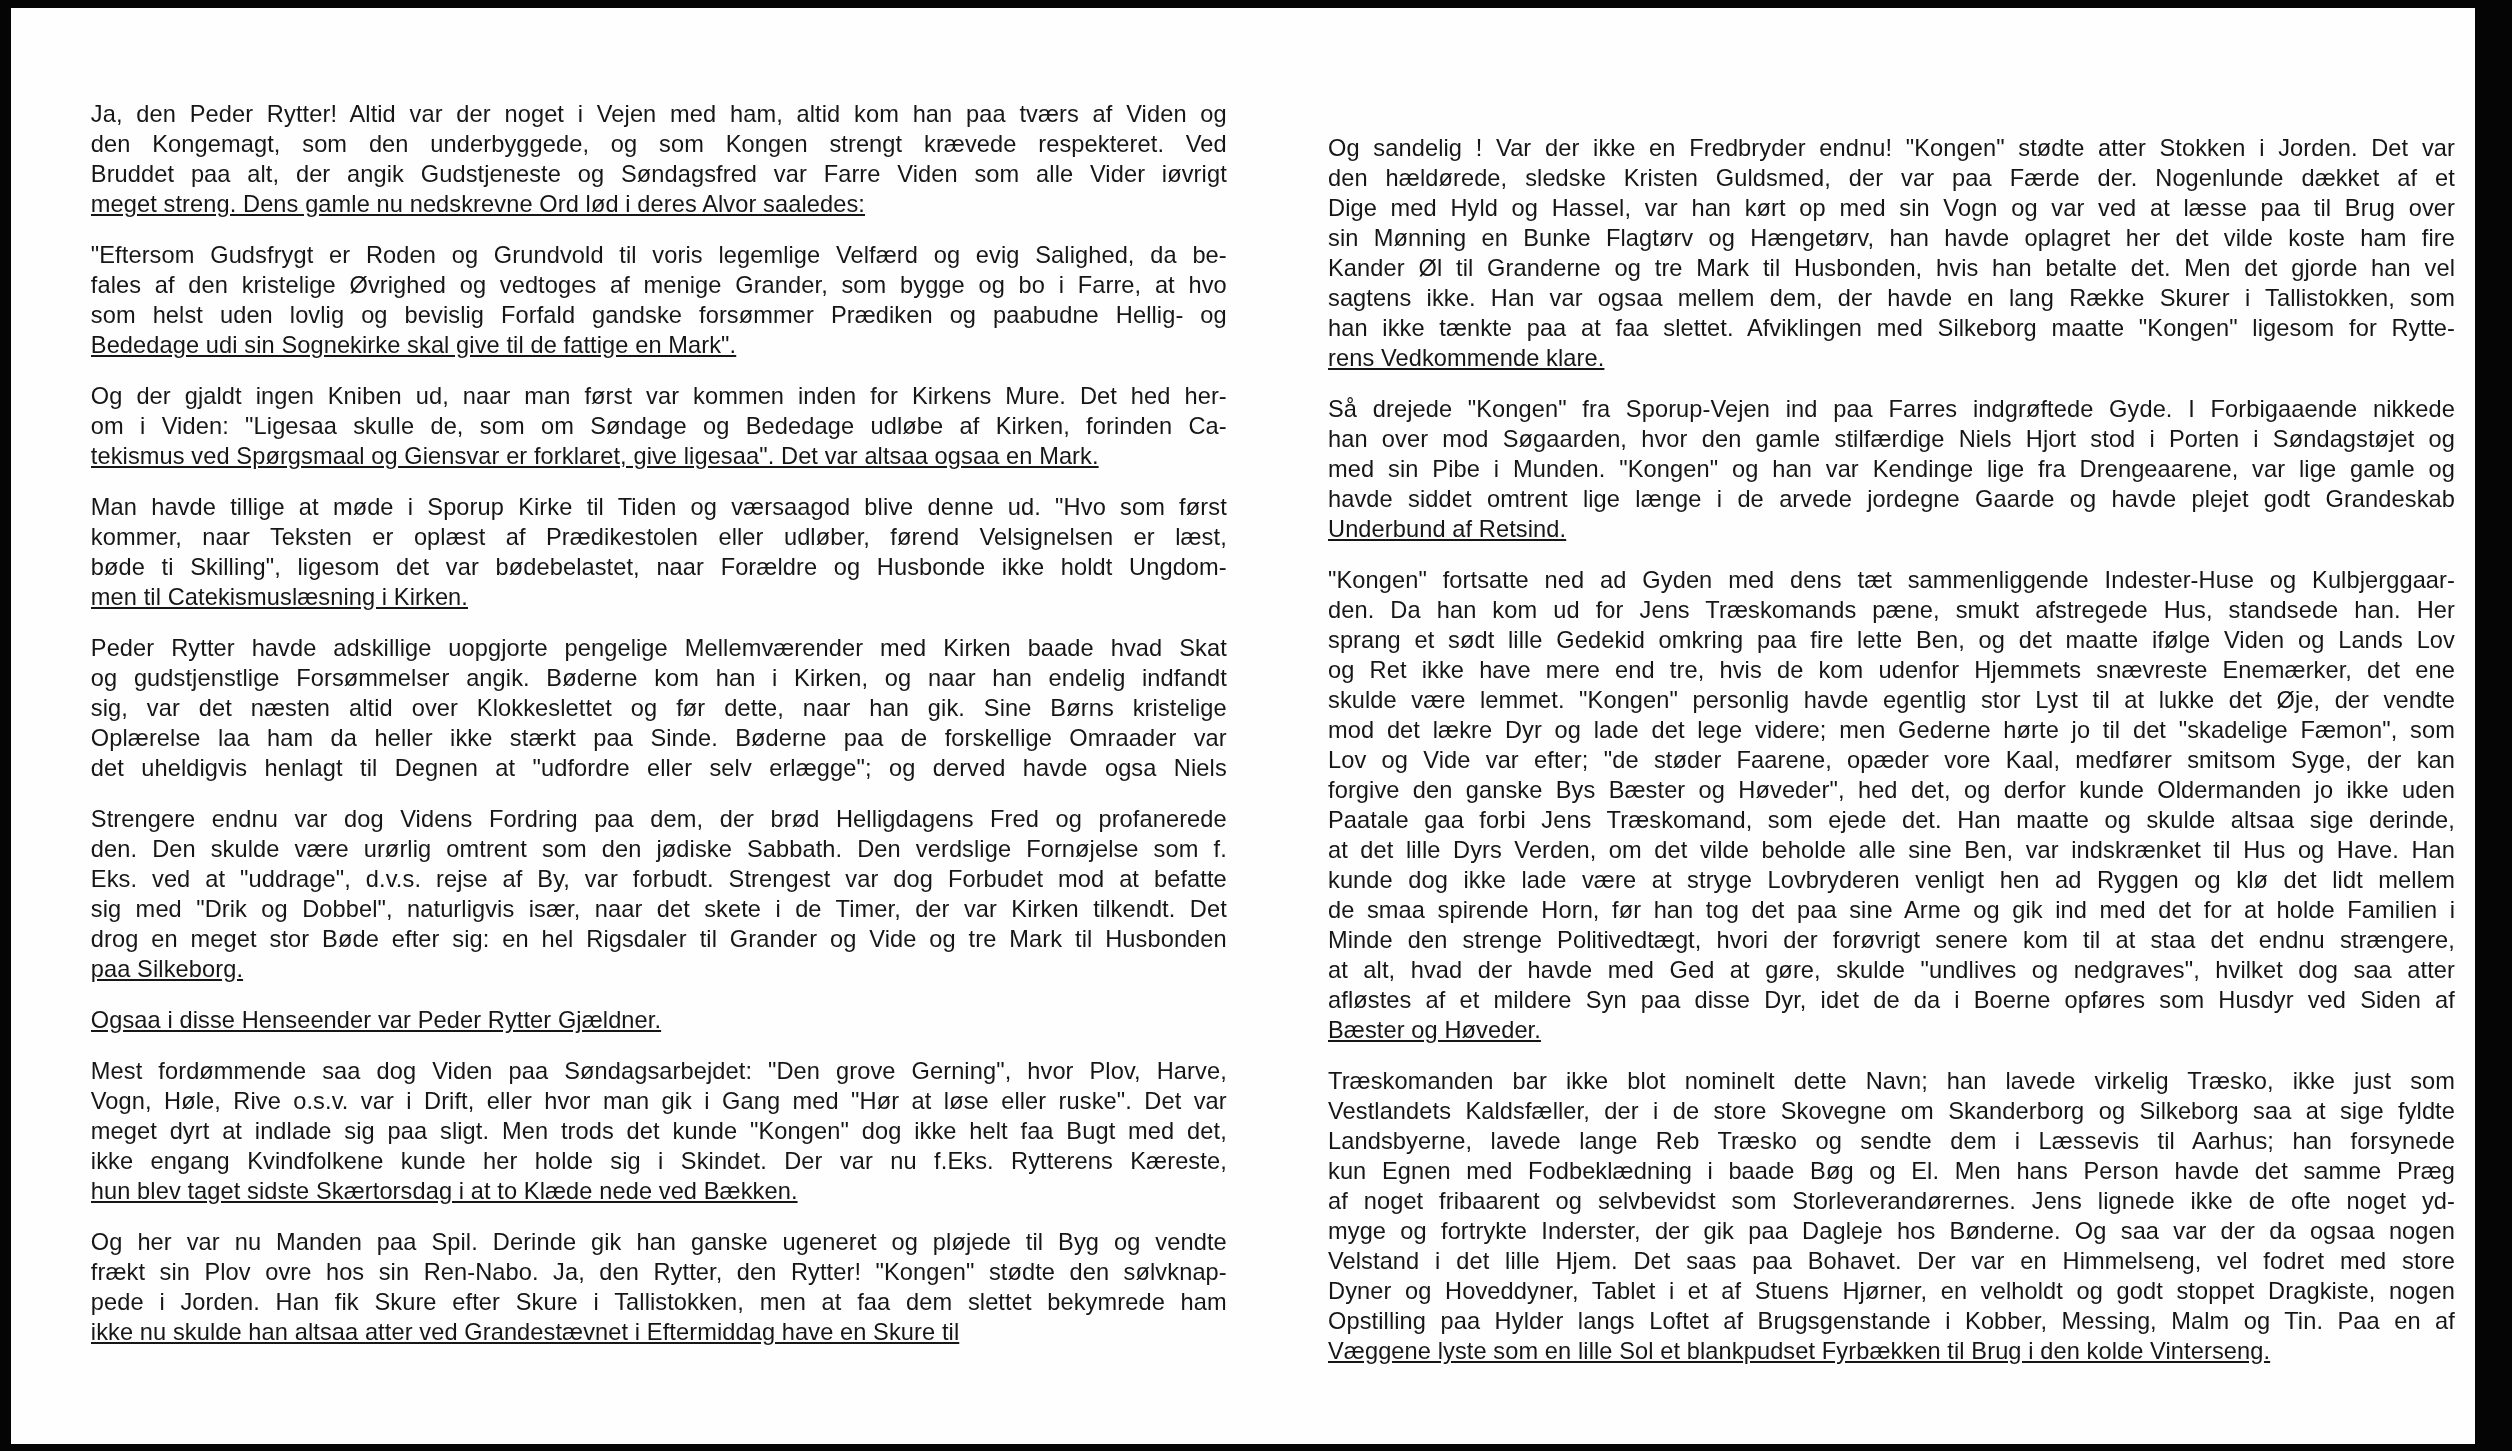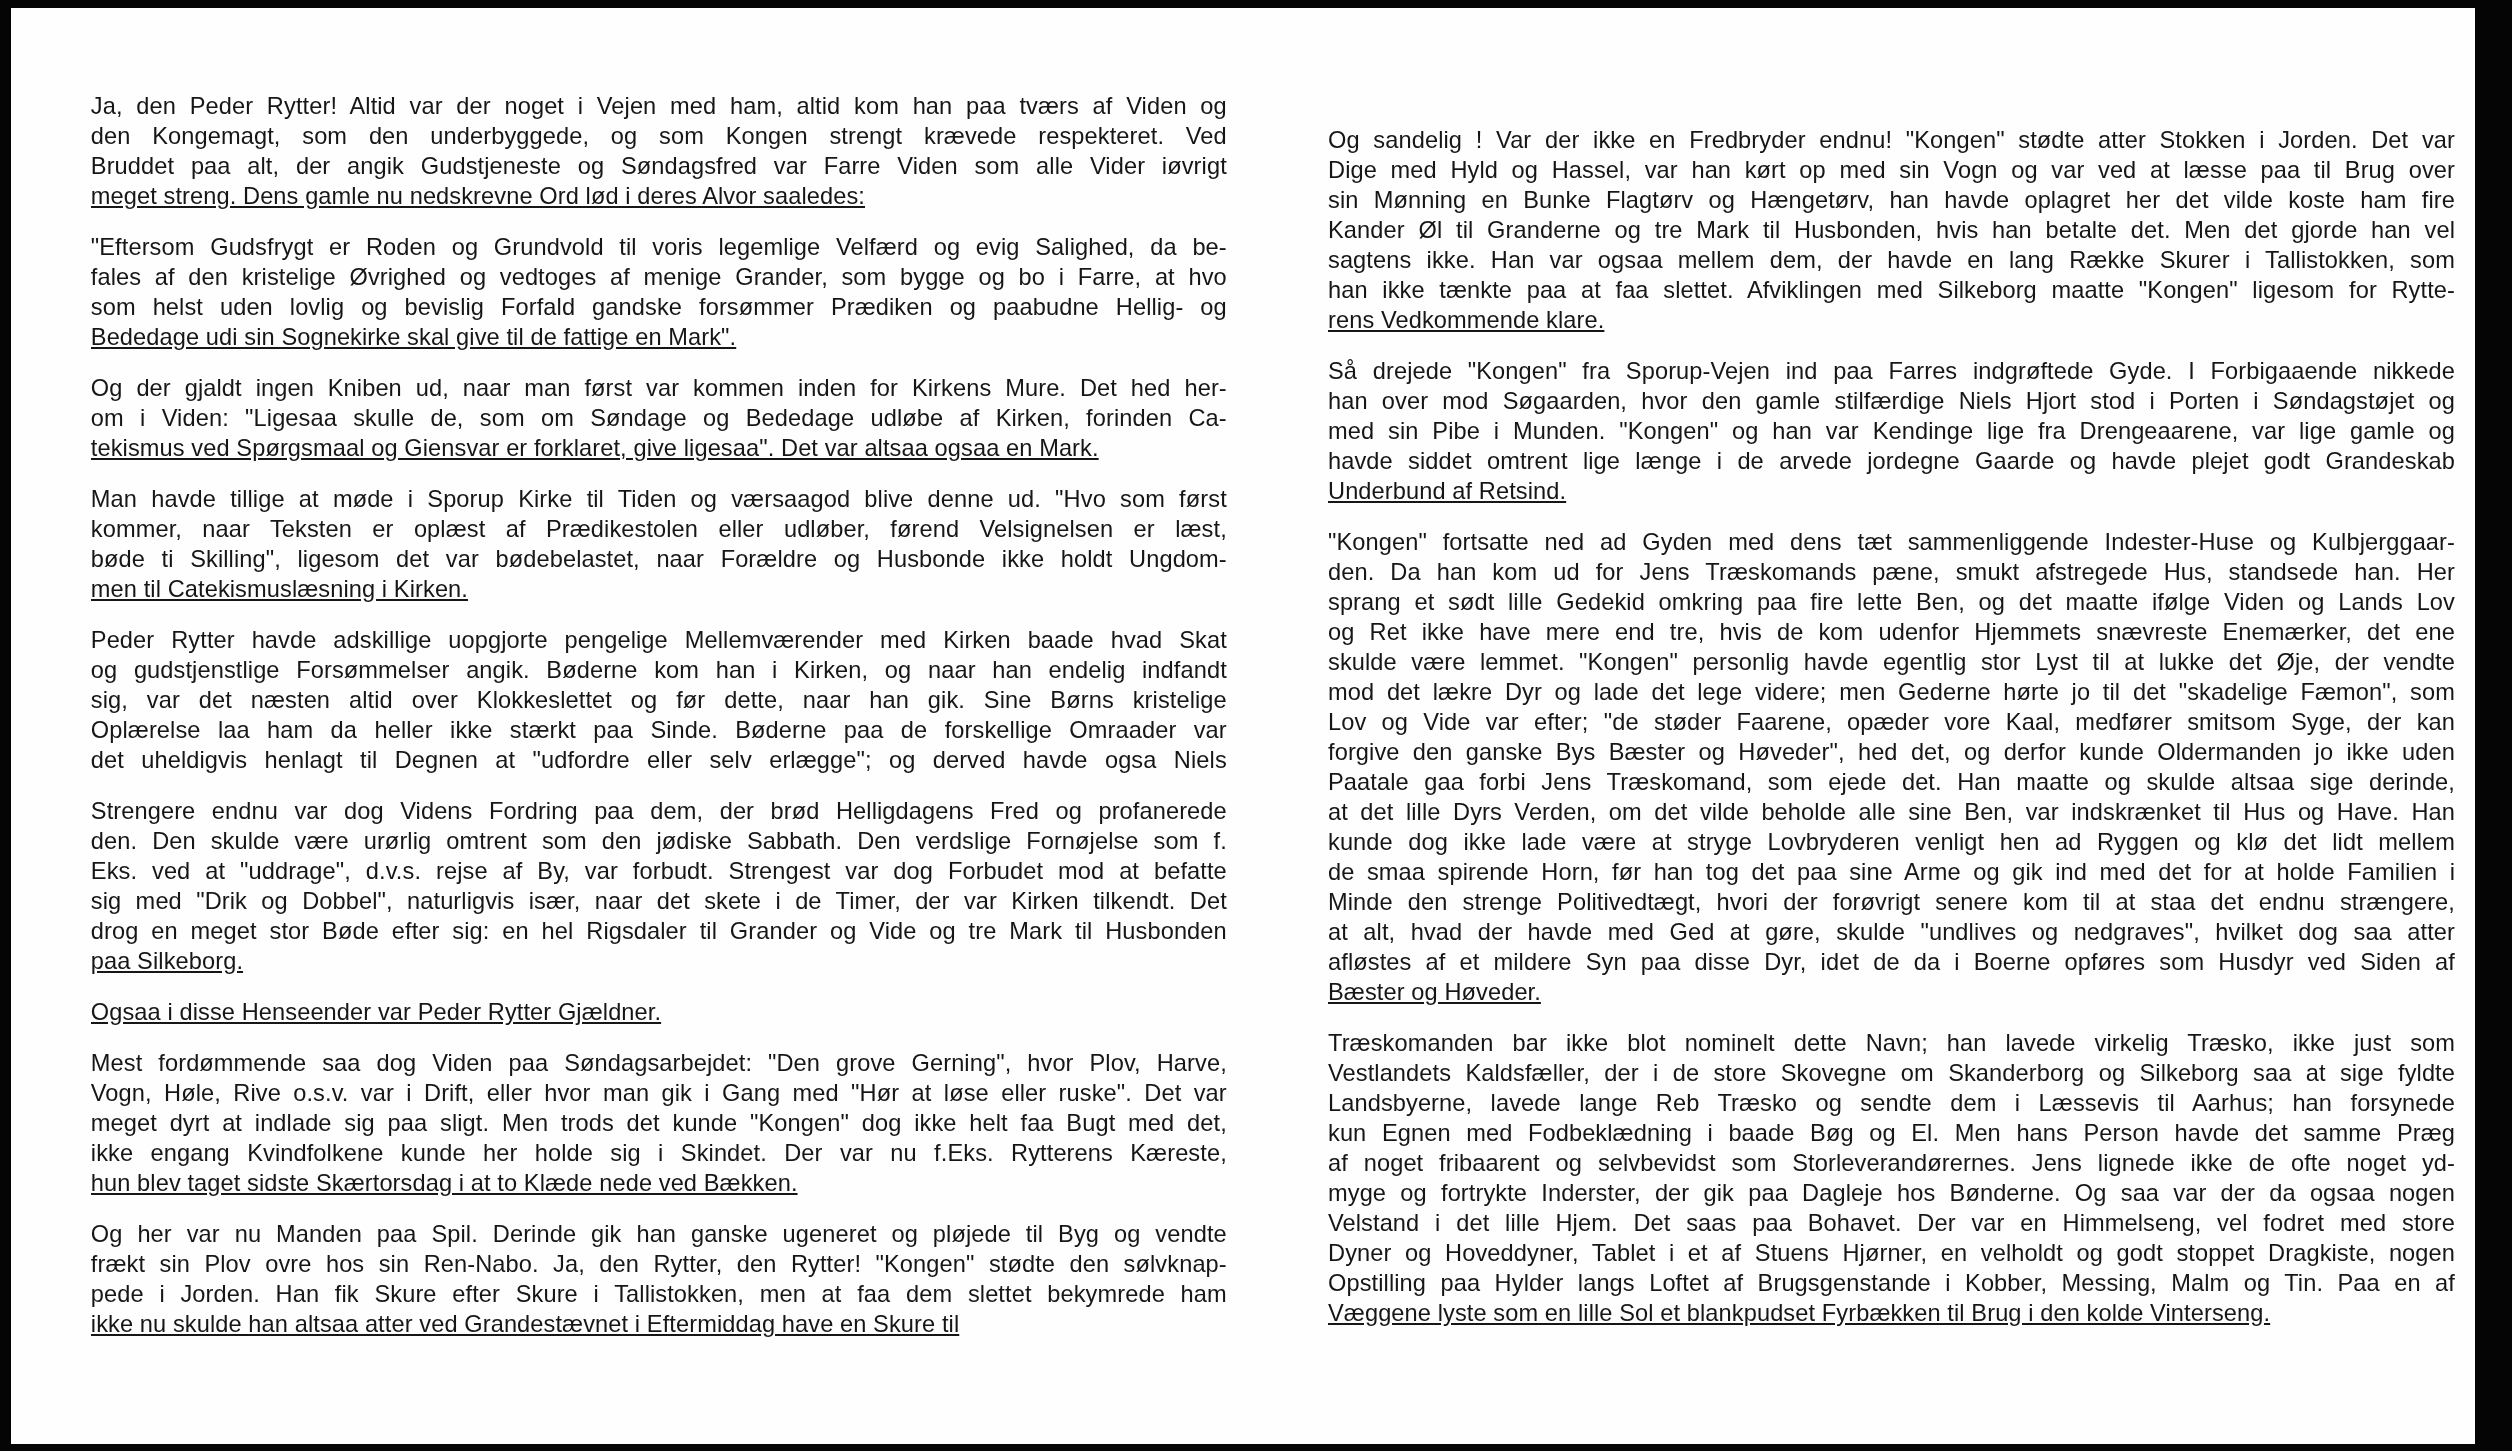--- a/index.html
+++ b/index.html
@@ -18,21 +18,21 @@
   .paper {
     position: absolute;
     top: 7.5px;
     height: 1436px;
     background: var(--paper, #fefefe);
     color: var(--ink, #161616);
     box-sizing: border-box;
   }
   .paper.left  { left: 10.8px;   width: 1237px; padding: 79px 21px 0 80px; }
   .paper.right { left: 1245px; width: 1230px; padding: 113px 20px 0 83px; }
-  .para { margin: 4px 0 21px 0; }
+  .para { margin: 12px 0 21px 0; }
   .line {
     font-size: 23.6px;
     line-height: 30px;
     height: 30px;
     overflow: hidden;
     text-align: justify;
     text-align-last: justify;
     letter-spacing: 0.1px;
   }
   .line.last {
@@ -97,20 +97,21 @@
       <div class="para">
         <div class="line">Og her var nu Manden paa Spil. Derinde gik han ganske ugeneret og pløjede til Byg og vendte</div>
         <div class="line">frækt sin Plov ovre hos sin Ren-Nabo. Ja, den Rytter, den Rytter! "Kongen" stødte den sølvknap-</div>
         <div class="line">pede i Jorden. Han fik Skure efter Skure i Tallistokken, men at faa dem slettet bekymrede ham</div>
         <div class="line last">ikke nu skulde han altsaa atter ved Grandestævnet i Eftermiddag have en Skure til</div>
       </div>
     </div>
   <div class="paper right">
       <div class="para">
         <div class="line">Og sandelig ! Var der ikke en Fredbryder endnu! "Kongen" stødte atter Stokken i Jorden. Det var</div>
+        <div class="line">den hældørede, sledske Kristen Guldsmed, der var paa Færde der. Nogenlunde dækket af et</div>
         <div class="line">Dige med Hyld og Hassel, var han kørt op med sin Vogn og var ved at læsse paa til Brug over</div>
         <div class="line">sin Mønning en Bunke Flagtørv og Hængetørv, han havde oplagret her det vilde koste ham fire</div>
         <div class="line">Kander Øl til Granderne og tre Mark til Husbonden, hvis han betalte det. Men det gjorde han vel</div>
         <div class="line">sagtens ikke. Han var ogsaa mellem dem, der havde en lang Række Skurer i Tallistokken, som</div>
         <div class="line">han ikke tænkte paa at faa slettet. Afviklingen med Silkeborg maatte "Kongen" ligesom for Rytte-</div>
         <div class="line last">rens Vedkommende klare.</div>
       </div>
       <div class="para">
         <div class="line">Så drejede "Kongen" fra Sporup-Vejen ind paa Farres indgrøftede Gyde. I Forbigaaende nikkede</div>
         <div class="line">han over mod Søgaarden, hvor den gamle stilfærdige Niels Hjort stod i Porten i Søndagstøjet og</div>

